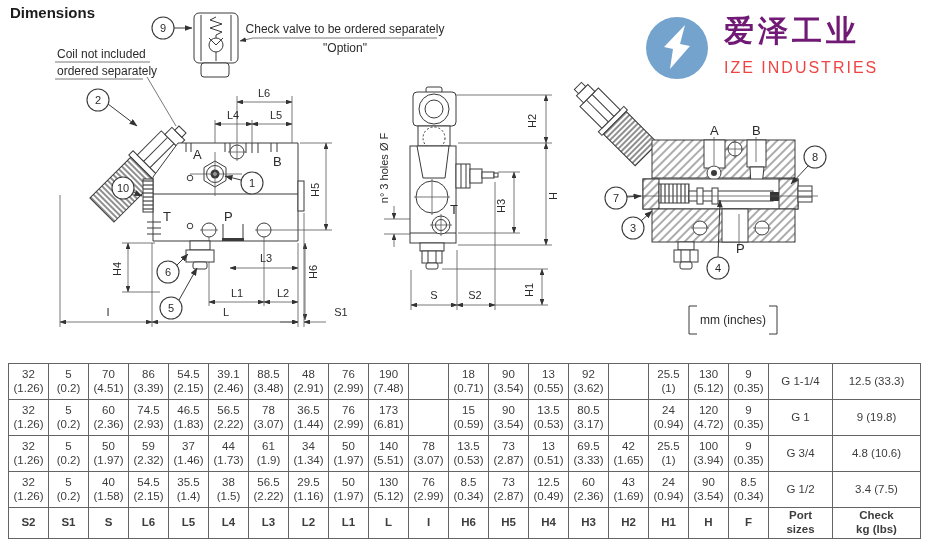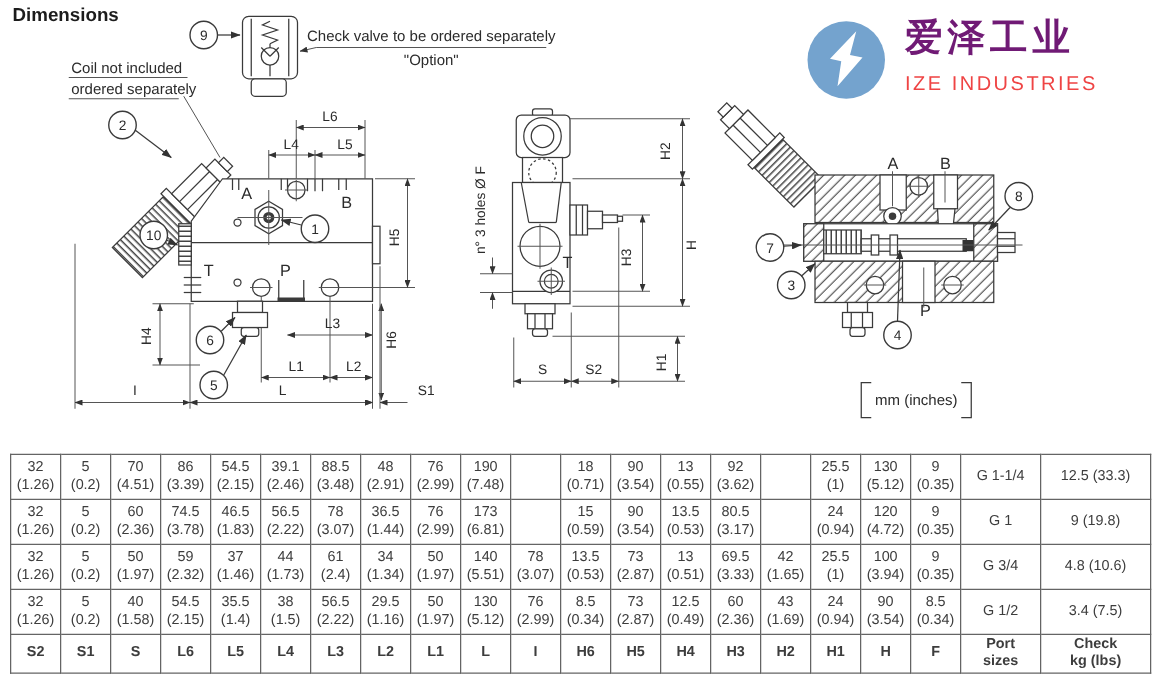--- a/index.html
+++ b/index.html
@@ -422,21 +422,21 @@
           <td>12.5 (33.3)</td>
         </tr>
         <tr>
           <td>32
 (1.26)</td>
           <td>5
 (0.2)</td>
           <td>60
 (2.36)</td>
           <td>74.5
-(3.78)</td>
+(2.93)</td>
           <td>46.5
 (1.83)</td>
           <td>56.5
 (2.22)</td>
           <td>78
 (3.07)</td>
           <td>36.5
 (1.44)</td>
           <td>76
 (2.99)</td>
@@ -468,21 +468,21 @@
 (0.2)</td>
           <td>50
 (1.97)</td>
           <td>59
 (2.32)</td>
           <td>37
 (1.46)</td>
           <td>44
 (1.73)</td>
           <td>61
-(2.4)</td>
+(1.9)</td>
           <td>34
 (1.34)</td>
           <td>50
 (1.97)</td>
           <td>140
 (5.51)</td>
           <td>78
 (3.07)</td>
           <td>13.5
 (0.53)</td>

